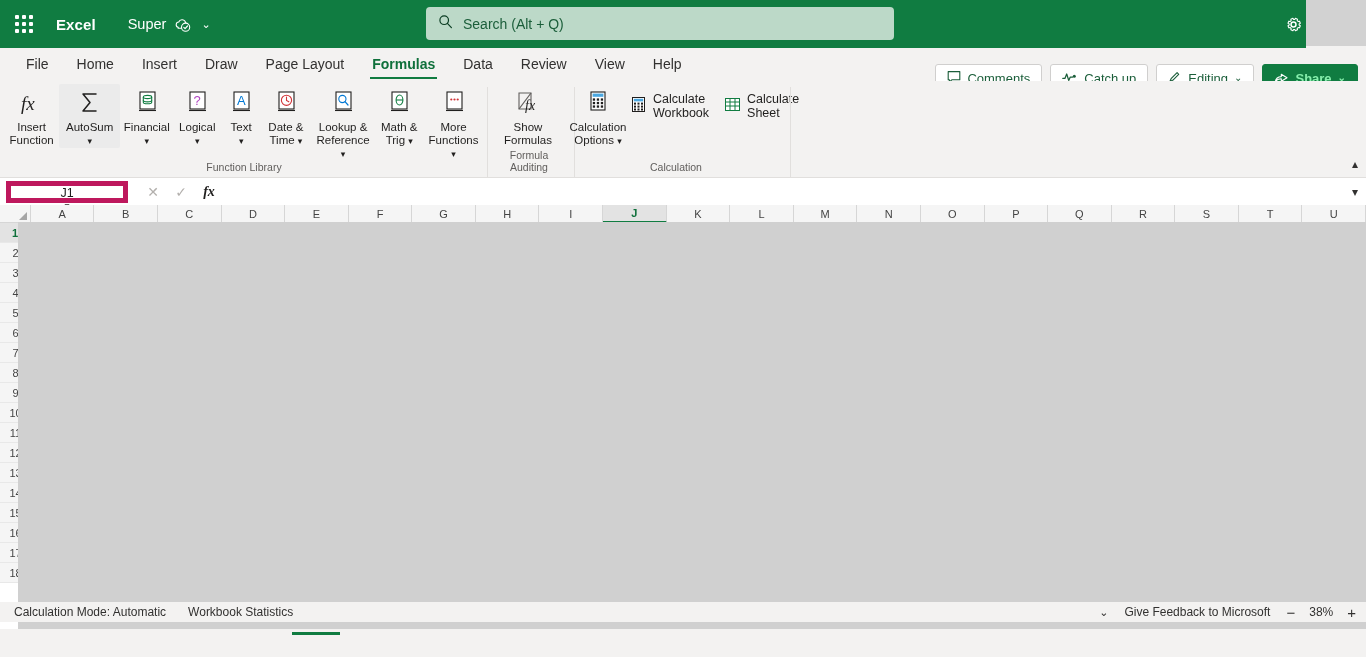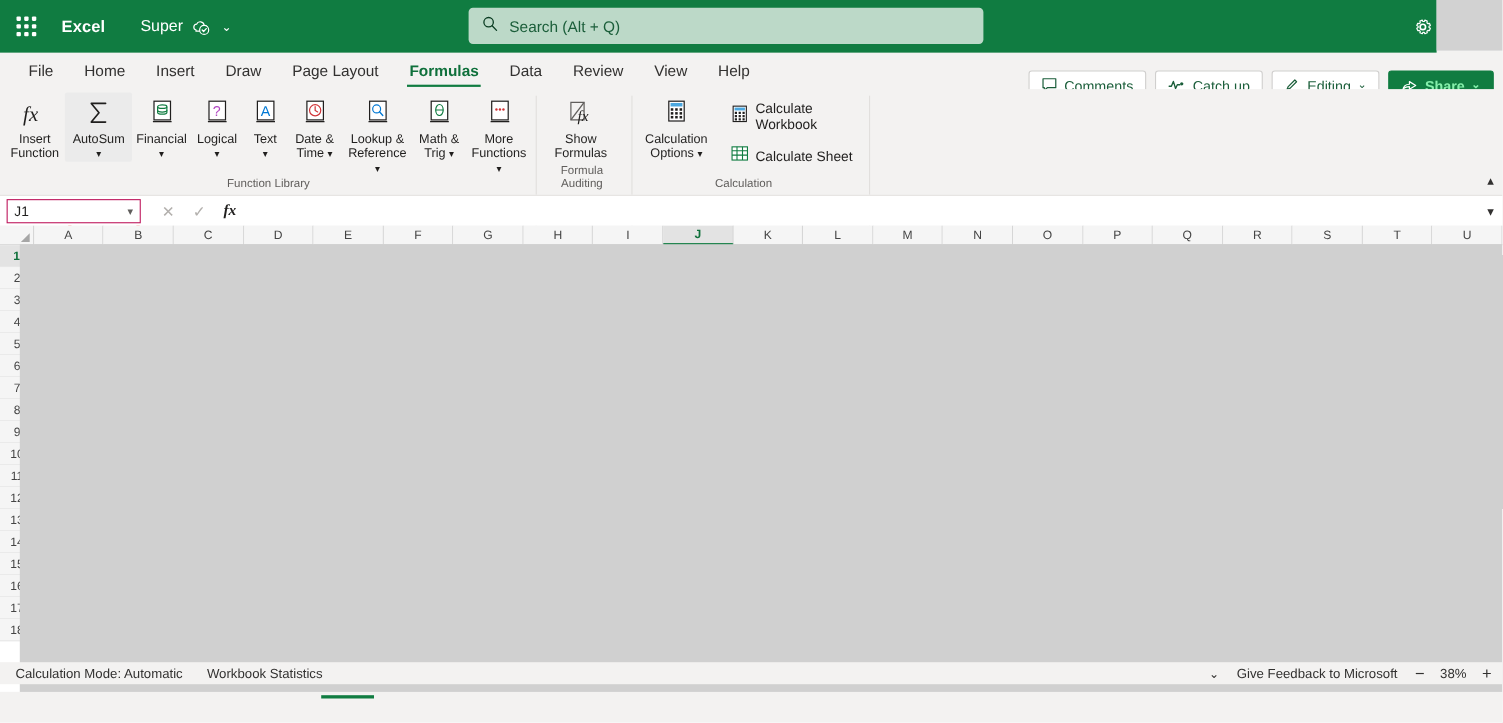--- a/index.html
+++ b/index.html
@@ -75,23 +75,23 @@
   .redbox {
     position:absolute; left:62px; top:117px; width:65px; height:42px;
     border:3px solid #ff0000; border-radius:1px; pointer-events:none;
   }
   .ribbon-collapse { position:absolute; right:8px; top:76px; font-size:12px; color:#323130; cursor:pointer; }
 
   
   .fbar { position:absolute; left:0; top:177px; width:1366px; height:28px; background:#fff;
           border-top:1px solid #e1dfdd; display:flex; align-items:center; }
   .namebox {
-    margin-left:6px; width:122px; height:22px; border:1px solid #be185d; background:#fff;
+    margin-left:6px; width:122px; height:22px; border:5px solid #be185d; background:#fff;
     display:flex; align-items:center; justify-content:space-between; padding:0 6px;
-    font-size:12.5px; color:#201f1e; cursor:pointer;
+    font-size:12.5px; color:#201f1e; cursor:pointer;flex-direction:column;
   }
   .fbtns { display:flex; align-items:center; gap:2px; margin-left:12px; }
   .fbtn { width:26px; height:22px; display:flex; align-items:center; justify-content:center;
           cursor:pointer; color:#b3b0ad; font-size:14px; }
   .fbtn.fx { color:#201f1e; font-style:italic; font-family:"Liberation Serif", serif; font-size:14px; font-weight:bold; }
   .finput { flex:1; margin-left:6px; margin-right:28px; height:22px; border:none; outline:none;
             font-size:12.5px; font-family:"Liberation Sans", sans-serif; color:#201f1e; background:transparent; }
   .fexpand { position:absolute; right:8px; top:7px; font-size:12px; color:#323130; cursor:pointer; }
 
   
@@ -414,21 +414,21 @@
               </g>
             </svg>
           </span>
           <span class="lbl">
             <span>Calculation</span><br>
             <span>Options</span>
             <span class="cv">▾</span>
           </span>
         </div>
 
-        <div style="display:flex; flex-direction:column; gap:7px; padding-top:6px; margin-left:8px;">
+        <div style="display:flex; flex-direction:row; gap:7px; padding-top:6px; margin-left:8px;">
           <div class="bigitem">
             <span>
               <svg width="17" height="17" viewBox="0 0 17 17">
                 <rect x="2.5" y="1.5" width="12" height="14" fill="#fff" stroke="#201f1e" stroke-width="1"></rect>
                 <rect x="3.8" y="2.8" width="9.4" height="2.6" fill="#4aa7e0"></rect>
                 <g fill="#201f1e">
                   <rect x="4" y="6.6" width="2" height="2"></rect>
                     <rect x="7.5" y="6.6" width="2" height="2"></rect>
                     <rect x="11" y="6.6" width="2" height="2"></rect>
                   <rect x="4" y="9.6" width="2" height="2"></rect>

